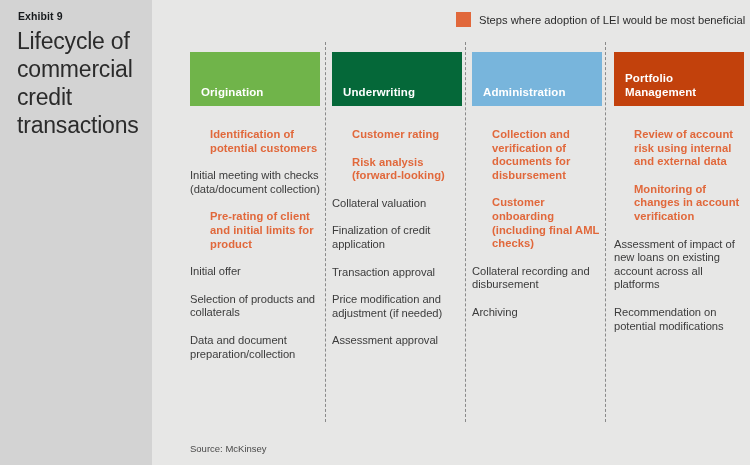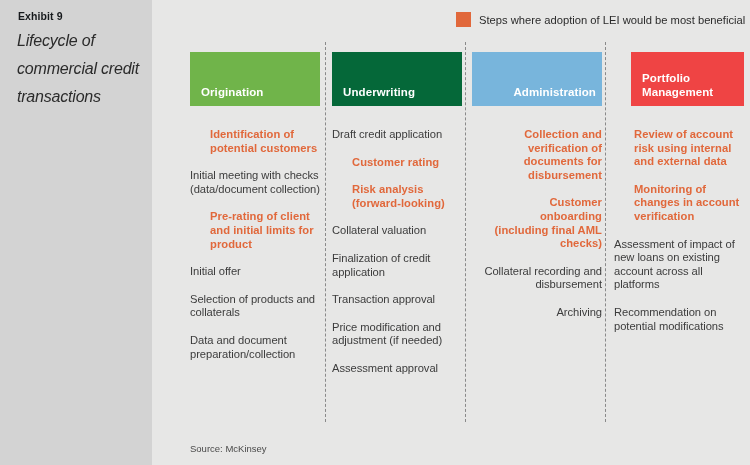--- a/index.html
+++ b/index.html
@@ -28,26 +28,25 @@
     left: 18px; top: 10px;
     font-size: 10.5px;
     font-weight: bold;
     color: #16191c;
     letter-spacing: 0.1px;
   }
   .main-title {
     position: absolute;
     left: 17px; top: 27px;
     width: 150px;
-    font-size: 16px;
+    font-size: 23px;
     line-height: 28px;
     font-weight: normal;
     color: #2b2b2b;
     letter-spacing: -0.2px;
-    font-style: italic;
   }
 
   
   .content {
     position: absolute;
     left: 180px; top: 0;
     width: 570px;
     height: 465px;
     background: #e7e7e6;
   }
@@ -92,21 +91,21 @@
     width: 570px;
     height: 465px;
   }
   .column {
     position: absolute;
     top: 52px;
     width: 130px;
   }
   .column.c0 { left: 10px; }
   .column.c1 { left: 152px; }
-  .column.c2 { left: 292px; text-align: right; }
+  .column.c2 { left: 292px; }
   .column.c3 { left: 434px; }
 
   .col-header {
     height: 54px;
     position: relative;
     margin-bottom: 22px;
   }
   .col-header-label {
     position: absolute;
     left: 11px;
@@ -170,40 +169,39 @@
         <div class="step">Initial meeting with checks (data/document collection)</div>
         <div class="step highlight">Pre-rating of client and initial limits for product</div>
         <div class="step">Initial offer</div>
         <div class="step">Selection of products and collaterals</div>
         <div class="step">Data and document preparation/collection</div>
       </div>
       <div class="column c1">
         <div class="col-header" style="background: rgb(5, 104, 57);">
           <div class="col-header-label">Underwriting</div>
         </div>
-        <div class="step">Draft credit application</div>
         <div class="step highlight">Customer rating</div>
         <div class="step highlight">Risk analysis (forward-looking)</div>
         <div class="step">Collateral valuation</div>
         <div class="step">Finalization of credit application</div>
         <div class="step">Transaction approval</div>
         <div class="step">Price modification and adjustment (if needed)</div>
         <div class="step">Assessment approval</div>
       </div>
       <div class="column c2">
         <div class="col-header" style="background: rgb(120, 181, 220);">
           <div class="col-header-label">Administration</div>
         </div>
         <div class="step highlight">Collection and verification of documents for disbursement</div>
         <div class="step highlight">Customer onboarding (including final AML checks)</div>
         <div class="step">Collateral recording and disbursement</div>
         <div class="step">Archiving</div>
       </div>
       <div class="column c3">
-        <div class="col-header" style="background: #ef4444; margin-left: 17px;">
+        <div class="col-header" style="background: #c2410c;">
           <div class="col-header-label">Portfolio Management</div>
         </div>
         <div class="step highlight">Review of account risk using internal and external data</div>
         <div class="step highlight">Monitoring of changes in account verification</div>
         <div class="step">Assessment of impact of new loans on existing account across all platforms</div>
         <div class="step">Recommendation on potential modifications</div>
       </div>
     </div>
 
   <div class="source">Source: McKinsey</div>

